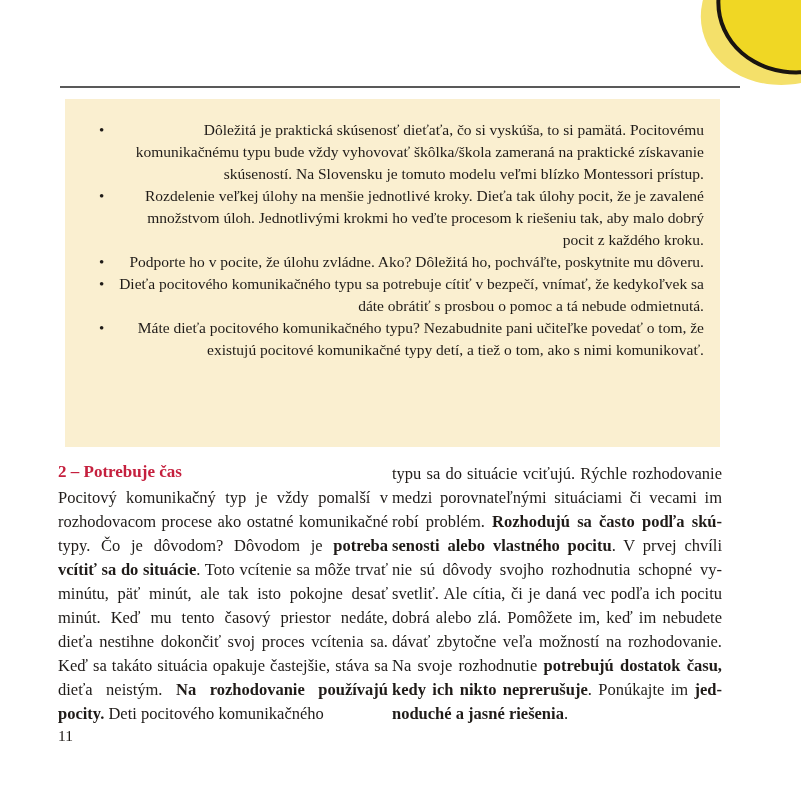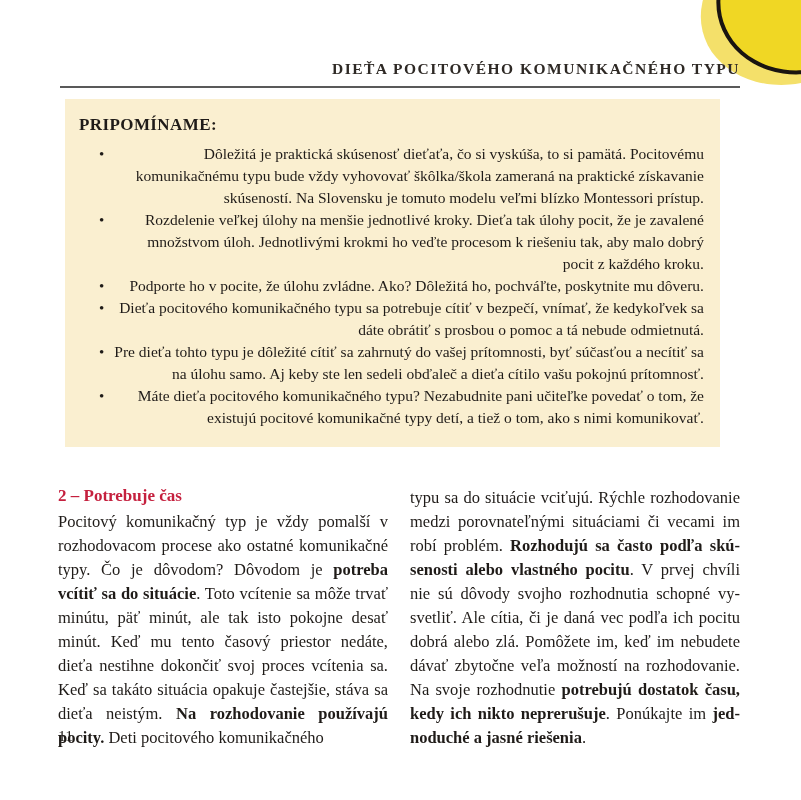--- a/index.html
+++ b/index.html
@@ -44,22 +44,22 @@
   .box-list {
     list-style:none; margin:6px 0 0 0; padding:0 0 0 35px;
     font-size:15.5px; line-height:22px;
   }
   .box-list li { position:relative;text-align:right; }
   .box-list li::before {
     content:"\2022"; position:absolute; left:-15px; top:0;
     font-size:15px;
   }
   .columns {
-    position:absolute; left:58px; top:486px; width:682px;
-    display:flex; gap:22px;
+    position:absolute; left:58px; top:462px; width:682px;
+    display:flex; gap:4px;
   }
   .col { width:330px; }
   .col p {
     margin:0; text-align:justify; font-size:16.5px; line-height:24px;
     hyphens:manual; -webkit-hyphens:manual;
   }
   .section-heading {
     margin:0 0 4px 0; font-size:17px; line-height:20px; font-weight:bold;
     color:var(--accent_red,#C5203E);
   }
@@ -69,31 +69,28 @@
   }
 </style>
 </head>
 <body>
 
 <div class="page">
 
   <div class="sun-halo"></div>
   <div class="sun"></div>
 
-  <div class="running-header">DIEŤA POCITOVÉHO KOMUNIKAČNÉHO TYPU</div>
   <div class="header-rule"></div>
 
   <div class="reminder-box">
-    <div class="box-title">PRIPOMÍNAME:</div>
     <ul class="box-list">
       <li>Dôležitá je praktická skúsenosť dieťaťa, čo si vyskúša, to si pamätá. Pocitovému komunikačnému typu bude vždy vyhovovať škôlka/škola zameraná na praktické získavanie skúseností. Na Slovensku je tomuto modelu veľmi blízko Montessori prístup.</li>
       <li>Rozdelenie veľkej úlohy na menšie jednotlivé kroky. Dieťa tak úlohy pocit, že je zavalené množstvom úloh. Jednotlivými krokmi ho veďte procesom k riešeniu tak, aby malo dobrý pocit z každého kroku.</li>
       <li>Podporte ho v pocite, že úlohu zvládne. Ako? Dôležitá ho, pochváľte, poskytnite mu dôveru.</li>
       <li>Dieťa pocitového komunikačného typu sa potrebuje cítiť v bezpečí, vnímať, že kedykoľvek sa dáte obrátiť s prosbou o pomoc a tá nebude odmietnutá.</li>
-      <li>Pre dieťa tohto typu je dôležité cítiť sa zahrnutý do vašej prítomnosti, byť súčasťou a necítiť sa na úlohu samo. Aj keby ste len sedeli obďaleč a dieťa cítilo vašu pokojnú prítomnosť.</li>
       <li>Máte dieťa pocitového komunikačného typu? Nezabudnite pani učiteľke povedať o tom, že existujú pocitové komunikačné typy detí, a tiež o tom, ako s nimi komunikovať.</li>
     </ul>
   </div>
 
   <div class="columns">
     <div class="col">
       <h3 class="section-heading">2 – Potrebuje čas</h3>
       <p><span>Pocitový komunikačný typ je vždy pomalší v rozhodovacom procese ako ostatné komuni­kačné typy. Čo je dôvodom? Dôvodom je </span><b>potre­ba vcítiť sa do situácie</b><span>. Toto vcítenie sa môže trvať minútu, päť minút, ale tak isto pokojne desať minút. Keď mu tento časový priestor ne­dáte, dieťa nestihne dokončiť svoj proces vcíte­nia sa. Keď sa takáto situácia opakuje častejšie, stáva sa dieťa neistým. </span><b>Na rozhodovanie pou­žívajú pocity.</b><span> Deti pocitového komunikačného</span></p>
     </div>
     <div class="col">

